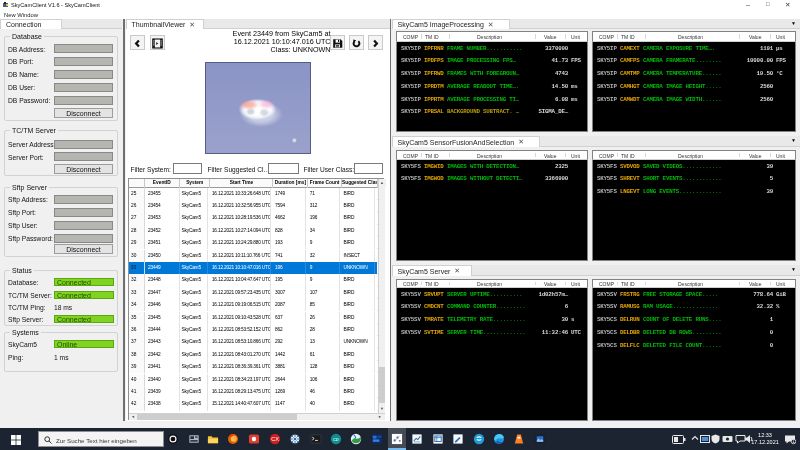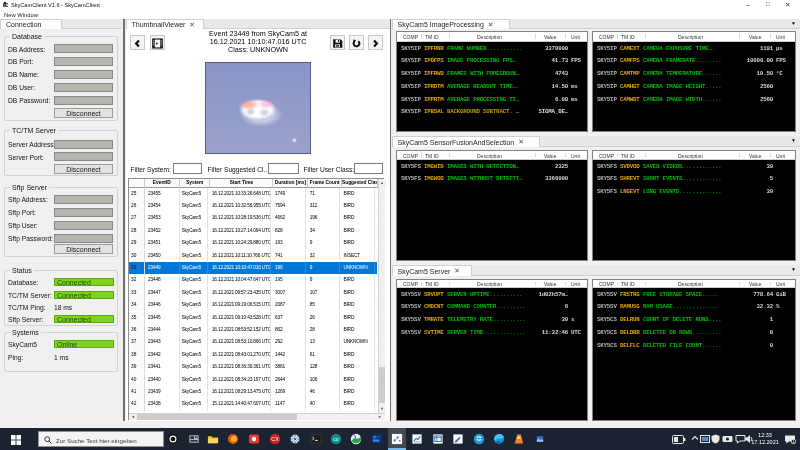--- a/index.html
+++ b/index.html
@@ -124,21 +124,21 @@
         <rect x="5" y="8" width="3.2" height="0.8" fill="#111"></rect>
         <rect x="5" y="9.4" width="3.2" height="0.8" fill="#111"></rect>
       </svg></div>
     <div class="tbtn" style="left:223px;top:16px;width:15.5px;height:15px"><svg width="13" height="13" viewBox="0 0 13 13">
         <path d="M4.7 4.2 A2.9 2.9 0 1 0 8.3 4.2" stroke="#111" stroke-width="2" fill="none"></path>
         <path d="M3 2.4 L6.2 3.2 L4 5.6 Z" fill="#111"></path>
       </svg></div>
     <div class="tbtn" style="left:242px;top:16px;width:15.5px;height:15px"><svg width="13" height="13" viewBox="0 0 13 13">
         <path d="M5.1 3.4 L7.9 6.5 L5.1 9.6" stroke="#111" stroke-width="2.2" fill="none"></path>
       </svg></div>
-    <div class="abs" style="left:60px;top:11px;width:145px;text-align:center;font-size:7.2px;line-height:8.1px;color:#000">Event 23449 from SkyCam5 at<br>16.12.2021 10:10:47.016 UTC<br>Class: UNKNOWN</div>
+    <div class="abs" style="left:60px;top:11px;width:145px;text-align:right;font-size:7.2px;line-height:8.1px;color:#000">Event 23449 from SkyCam5 at<br>16.12.2021 10:10:47.016 UTC<br>Class: UNKNOWN</div>
     <div class="abs" style="left:79px;top:43px;width:106px;height:92px;border:1px solid #535d85;
 background:
 radial-gradient(5px 4px at 43% 54%, rgba(125,145,172,.38) 0 40%, rgba(125,145,172,0) 100%),
 radial-gradient(5.5px 4.5px at 56% 55%, rgba(130,150,175,.35) 0 40%, rgba(130,150,175,0) 100%),
 radial-gradient(12px 6px at 41.5% 46.5%, rgba(252,140,125,.62) 0 30%, rgba(252,140,125,0) 85%),
 radial-gradient(10px 5.5px at 58% 46%, rgba(252,160,205,.55) 0 30%, rgba(252,160,205,0) 85%),
 radial-gradient(23px 13px at 49.5% 51.5%, rgba(255,255,255,.98) 0 40%, rgba(255,255,255,.85) 60%, rgba(255,255,255,0) 82%),
 radial-gradient(27px 16px at 53% 57%, rgba(238,242,250,.55) 0 45%, rgba(238,242,250,0) 80%),
 radial-gradient(2.5px 2.5px at 85% 86%, rgba(255,255,255,.6) 0 50%, rgba(255,255,255,0) 100%),
 linear-gradient(180deg,#8a94c6,#9aa2cb)"></div>

